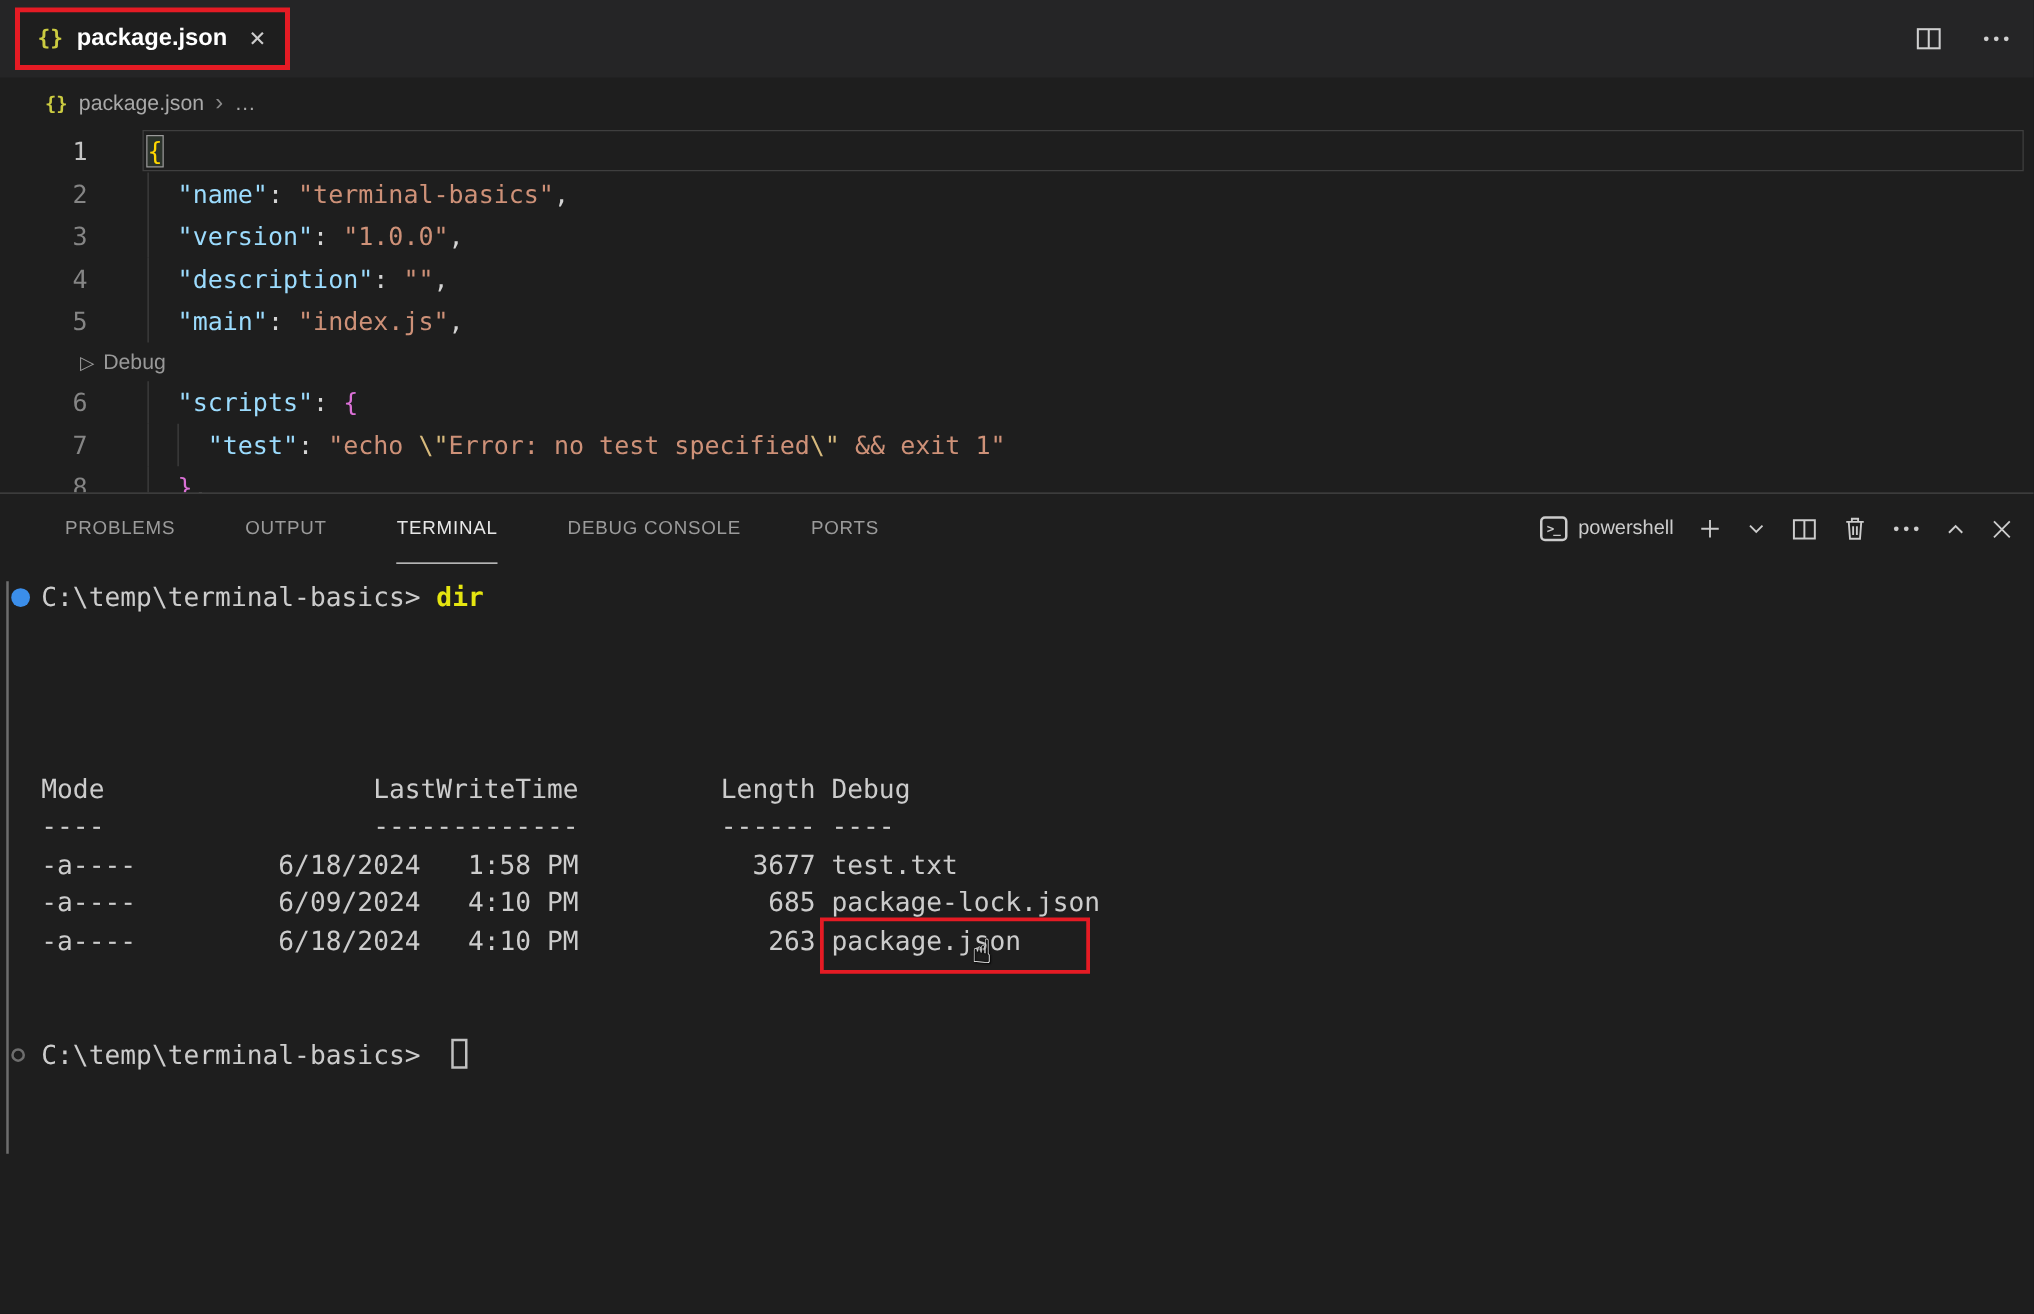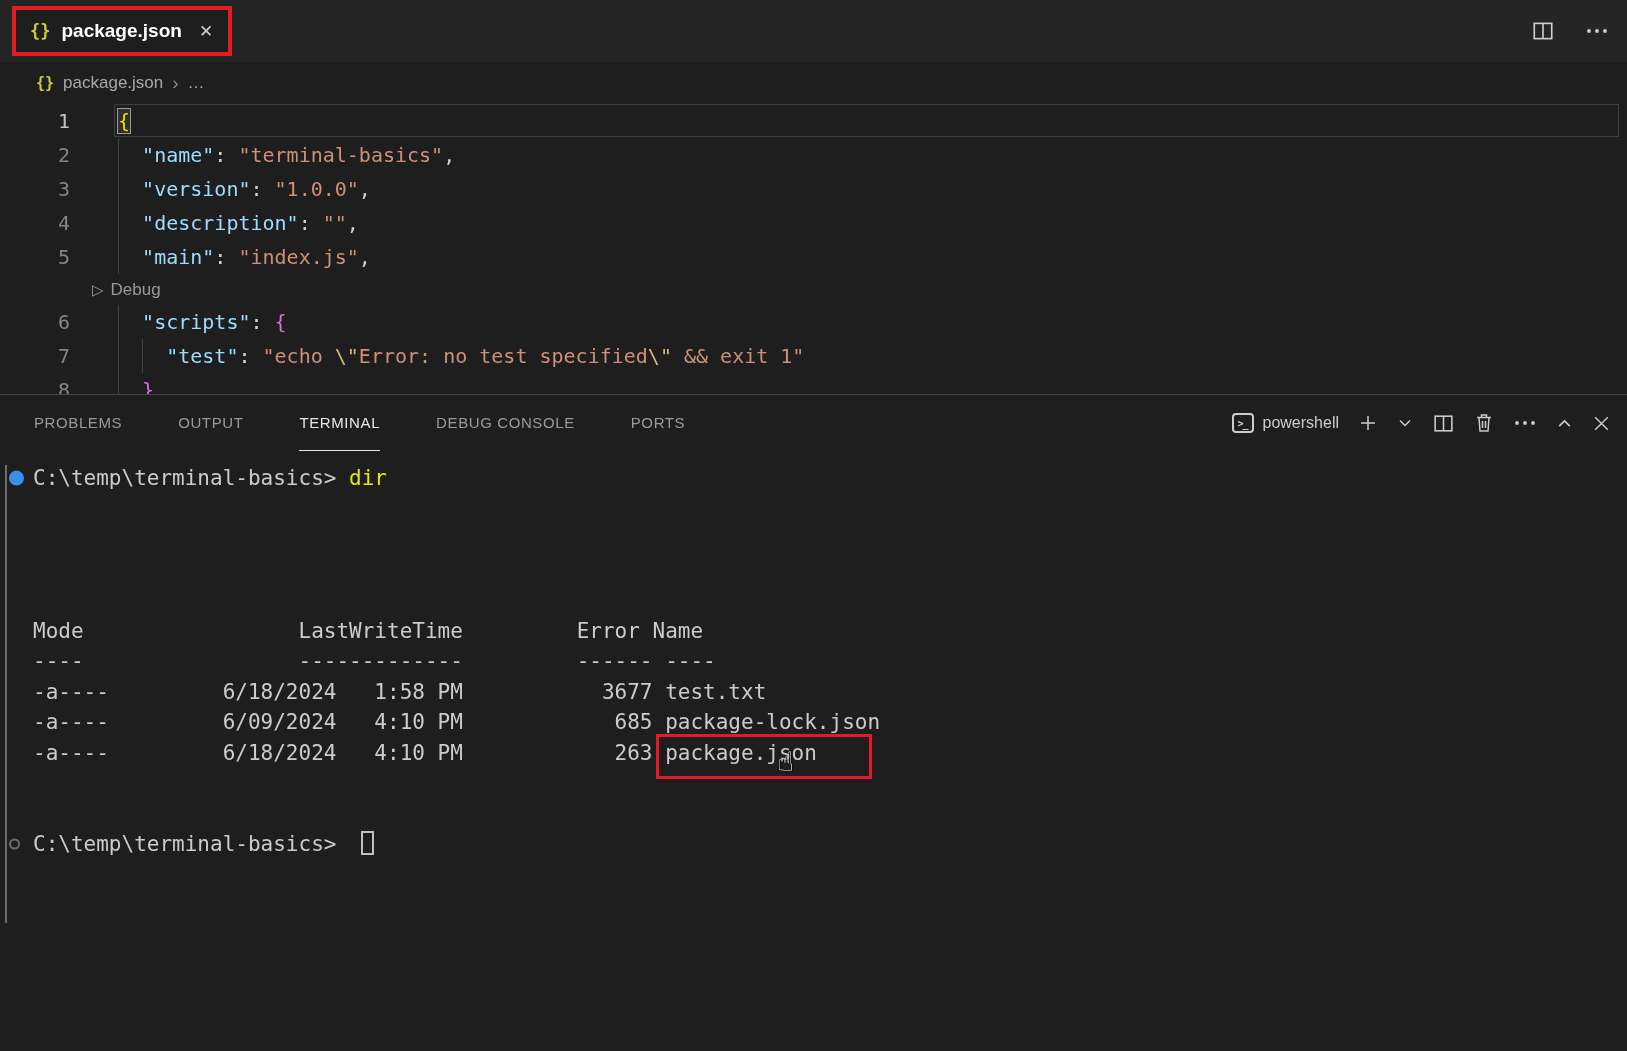--- a/index.html
+++ b/index.html
@@ -50,50 +50,50 @@
   .tok-esc { color:var(--tok-esc); }
   .tok-b1 { color:var(--tok-b1); }
   .tok-b2 { color:var(--tok-b2); }
   .tok-fg { color:#d4d4d4; }
   .match { outline:1px solid #9a9a9a; background:rgba(115,160,115,0.16); }
   .current-box {
     position:absolute; left:114px; right:8px; top:0; height:33px;
     border:1px solid #3f3f3f; pointer-events:none;
   }
   .guide { position:absolute; top:0; bottom:0; width:1px; background:#404040; }
-  .codelens-text { color:#999999; font-family:"Liberation Sans",sans-serif; font-size:17px; margin-left:92px; cursor:pointer; }
+  .codelens-text { color:#999999; font-family:"Liberation Sans",sans-serif; font-size:17px; margin-left:64px; cursor:pointer; }
   .codelens-text .play { font-size:15px; margin-right:7px; }
   
   .panel {
     position:absolute; top:394px; left:0; right:0; bottom:0;
     background:#1e1e1e; border-top:1px solid #474747;
   }
   .panel-header { height:56px; display:flex; align-items:center; justify-content:space-between; }
-  .panel-tabs { display:flex; gap:56px; margin-left:34px; font-size:15px; color:#9b9b9b; letter-spacing:0.6px; }
+  .panel-tabs { display:flex; gap:56px; margin-left:52px; font-size:15px; color:#9b9b9b; letter-spacing:0.6px; }
   .panel-tab { height:56px; line-height:56px; cursor:pointer; white-space:nowrap; }
   .panel-tab.active { color:#e7e7e7; border-bottom:1px solid #e7e7e7; }
   .panel-toolbar { display:flex; align-items:center; gap:19px; margin-right:16px; color:#cccccc; }
   .shell { display:flex; gap:9px; align-items:center; font-size:16px; cursor:pointer; }
   .ps-box {
     width:22px; height:20px; border:2px solid #cccccc; border-radius:4px;
     display:inline-flex; align-items:center; justify-content:center;
   }
   .ps-glyph { font-family:"DejaVu Sans Mono",monospace; font-size:10px; font-weight:bold; letter-spacing:-1px; }
   .tbtn { display:inline-flex; align-items:center; cursor:pointer; }
   
   .terminal-body {
     position:absolute; top:56px; left:33px; right:0; bottom:0;
     font-family:"DejaVu Sans Mono",monospace; font-size:21px; color:#cccccc;
     padding-top:12px;
   }
   .term-line { height:30.5px; line-height:30.5px; white-space:pre; position:relative; }
   .deco { position:absolute; left:-24px; top:50%; transform:translateY(-50%); border-radius:50%; }
   .deco.filled { width:15px; height:15px; background:var(--deco-blue); }
   .deco.outline { width:11px; height:11px; border:2px solid #6e6e6e; }
-  .cmd { color:var(--cmd-yellow); }
+  .cmd { color:var(--cmd-yellow);font-weight:bold; }
   .cursor-block {
     display:inline-block; width:13px; height:24px; border:2px solid #c0c0c0;
     vertical-align:middle; margin-left:12px; margin-top:-4px;
   }
   .term-guide { position:absolute; left:-28px; top:14px; width:2px; height:458px; background:#6e6e6e; }
   .fname { position:relative; display:inline-block; }
   .fname.link { text-underline-offset:4px; text-decoration-thickness:1.5px; cursor:pointer; }
   .red-box {
     position:absolute; left:-9px; top:-4px; width:216px; height:45px;
     border:3px solid var(--annotation-red); pointer-events:none;
@@ -237,21 +237,21 @@
       </span>
     </div>
   </div>
   <div class="terminal-body" id="terminal">
       <div class="term-guide"></div>
       <div class="term-line"><span class="deco filled"></span><span>C:\temp\terminal-basics&gt; </span><span class="cmd">dir</span></div>
       <div class="term-line">&nbsp;</div>
       <div class="term-line">&nbsp;</div>
       <div class="term-line">&nbsp;</div>
       <div class="term-line">&nbsp;</div>
-      <div class="term-line">Mode                 LastWriteTime         Error Name</div>
+      <div class="term-line">Mode                 LastWriteTime         Length Debug</div>
       <div class="term-line">----                 -------------         ------ ----</div>
       <div class="term-line"><span>-a----         6/18/2024   1:58 PM           3677 </span><span class="fname">test.txt</span></div>
       <div class="term-line"><span>-a----         6/09/2024   4:10 PM            685 </span><span class="fname link">package-lock.json</span></div>
       <div class="term-line"><span>-a----         6/18/2024   4:10 PM            263 </span><span class="fname link">package.json<div class="red-box"></div><span class="hand">☝</span></span></div>
       <div class="term-line">&nbsp;</div>
       <div class="term-line">&nbsp;</div>
       <div class="term-line"><span class="deco outline"></span><span>C:\temp\terminal-basics&gt; </span><span class="cursor-block"></span></div>
     </div>
 </div>
 

